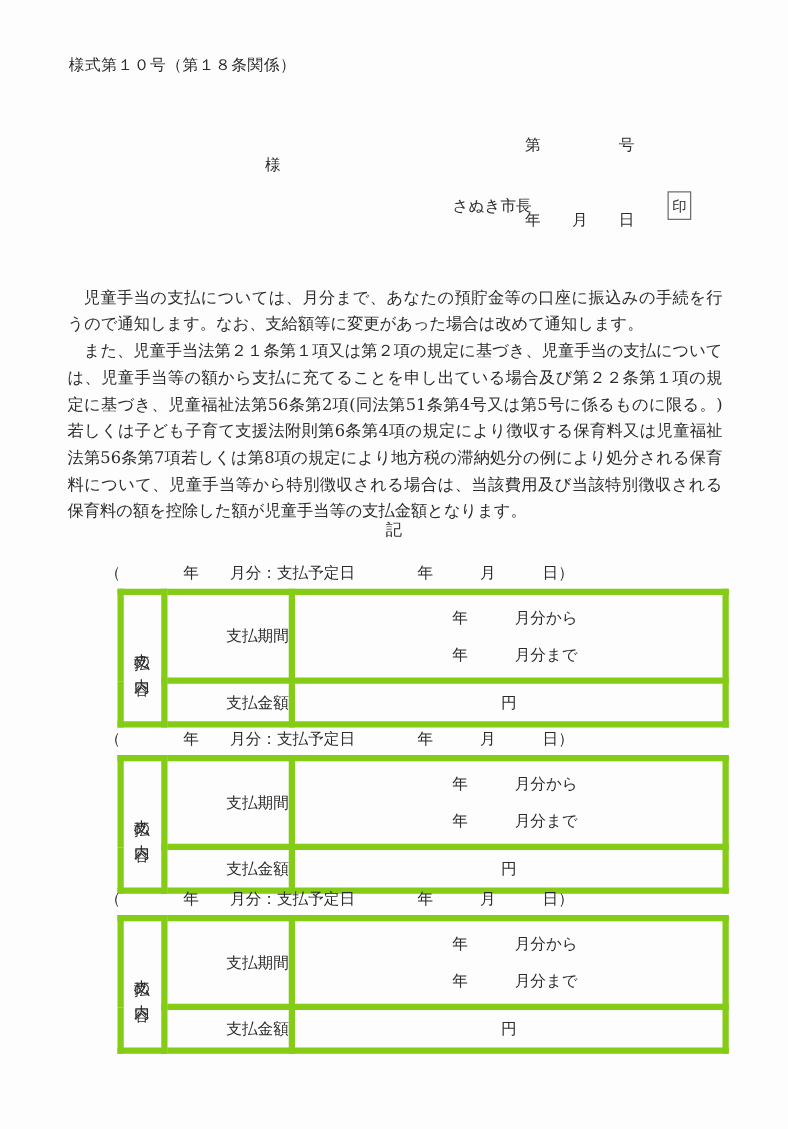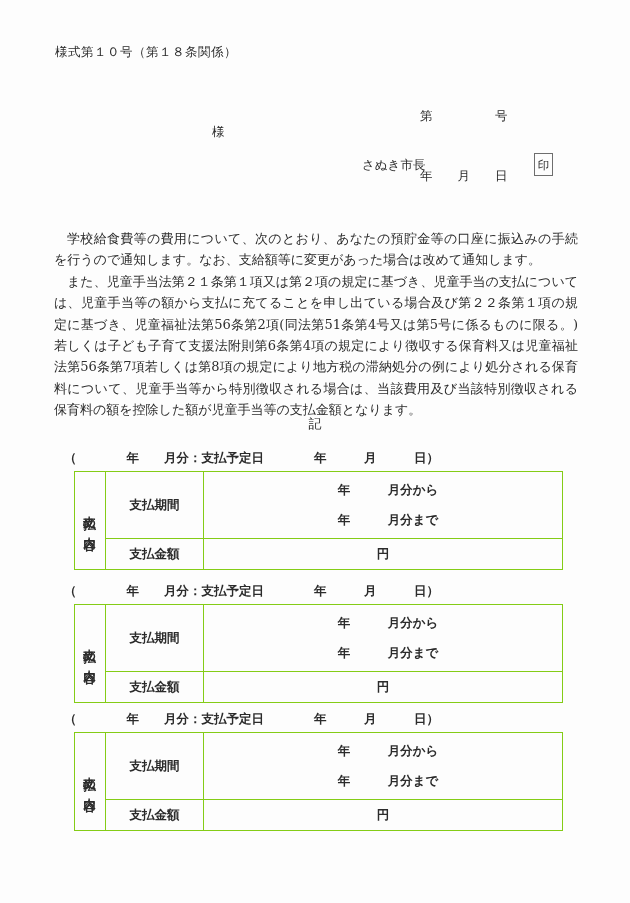--- a/index.html
+++ b/index.html
@@ -99,63 +99,62 @@
     left: 0;
     right: 0;
     top: 415px;
     text-align: center;
     font-size: 13px;
   }
 
   
   .pay-block {
     position: absolute;
-    left: 64px;
+    left: 84px;
     width: 500px;
-    font-weight: bold;
   }
   .pay-block.b1 { top: 450px; }
   .pay-block.b2 { top: 583px; }
   .pay-block.b3 { top: 711px; }
 
   .pay-head {
     font-size: 12.5px;
     white-space: pre;
     margin-bottom: 4px;
     padding-left: 0px;
   }
 
   table.pay-table {
     border-collapse: collapse;
     width: 489px;
     margin-left: 10px;
     table-layout: fixed;
   }
   table.pay-table td {
-    border: 1px solid #84cc16;
+    border: 5px solid #84cc16;
     font-size: 12.5px;
     padding: 0;
     vertical-align: middle;
   }
   td.vlabel {
     width: 30px;
     text-align: center;
     line-height: 16px;
     padding: 6px 4px;
   }
   td.vlabel span {
     writing-mode: vertical-rl;
     text-orientation: upright;
     display: inline-block;
     letter-spacing: 2px;
     line-height: 17px;
   }
   td.rowlabel {
     width: 97px;
-    text-align: center;
+    text-align: right;
     padding: 6px 0;
   }
   td.period-cell {
     height: 66px;
     padding: 0;
   }
   td.period-cell .pline {
     text-align: center;
     line-height: 30px;
     white-space: pre;
@@ -181,21 +180,21 @@
   </div>
 
   <div class="addressee-line">様</div>
 
   <div class="issuer-line">さぬき市長</div>
 
   <div class="seal-box">印</div>
 
 
   <div class="body-text">
-    <p>学校給食費等の費用について、次のとおり、あなたの預貯金等の口座に振込みの手続を行うので通知します。なお、支給額等に変更があった場合は改めて通知します。</p>
+    <p>児童手当の支払については、月分まで、あなたの預貯金等の口座に振込みの手続を行うので通知します。なお、支給額等に変更があった場合は改めて通知します。</p>
     <p>また、児童手当法第２１条第１項又は第２項の規定に基づき、児童手当の支払については、児童手当等の額から支払に充てることを申し出ている場合及び第２２条第１項の規定に基づき、児童福祉法第56条第2項(同法第51条第4号又は第5号に係るものに限る。)若しくは子ども子育て支援法附則第6条第4項の規定により徴収する保育料又は児童福祉法第56条第7項若しくは第8項の規定により地方税の滞納処分の例により処分される保育料について、児童手当等から特別徴収される場合は、当該費用及び当該特別徴収される保育料の額を控除した額が児童手当等の支払金額となります。</p>
   </div>
 
   <div class="ki-mark">記</div>
 
   <div class="pay-block b1">
     <div class="pay-head">（　　　　年　　月分：支払予定日　　　　年　　　月　　　日）</div>
     <table class="pay-table">
       <tbody>
           <tr>

